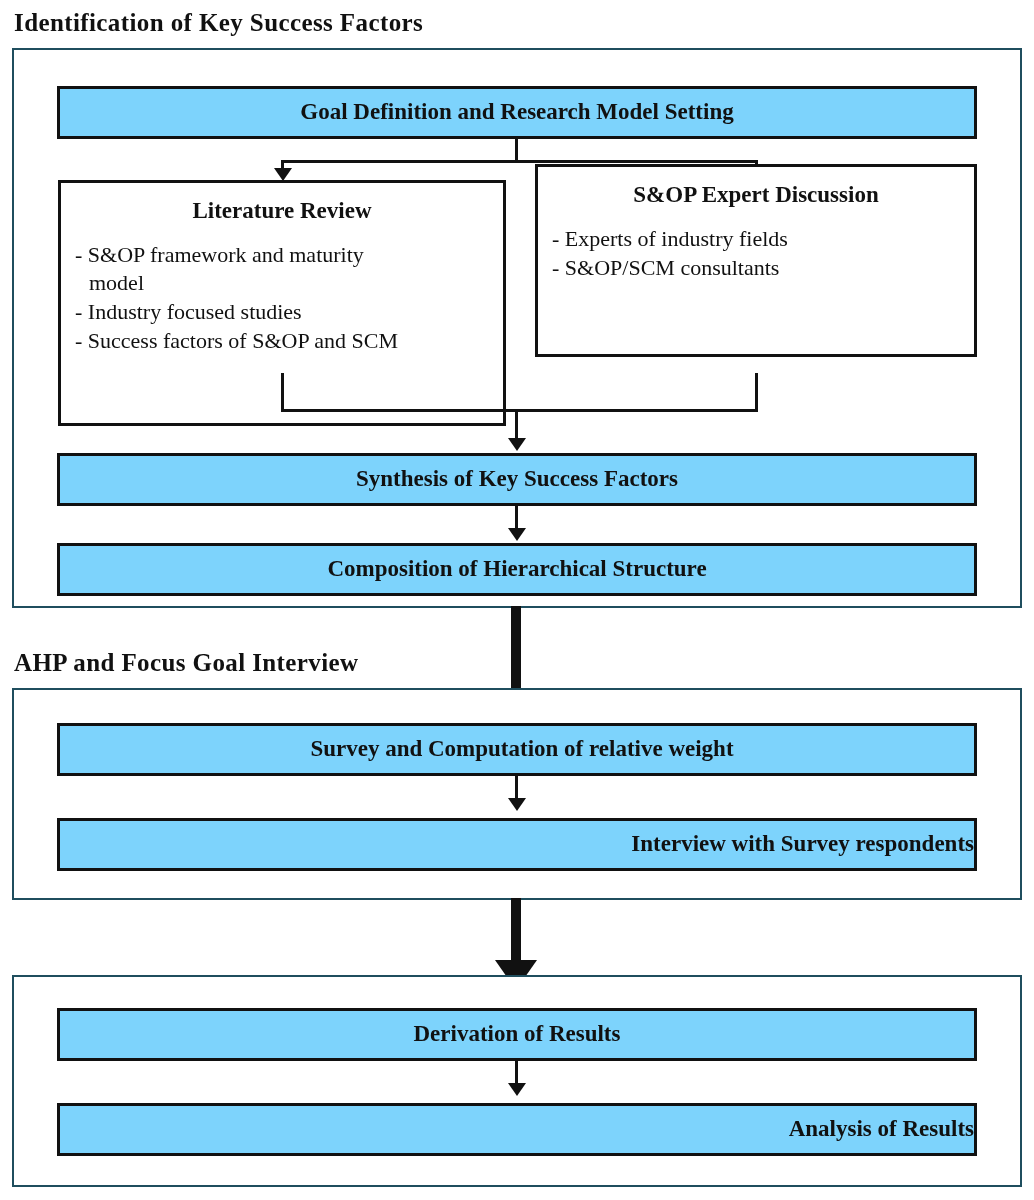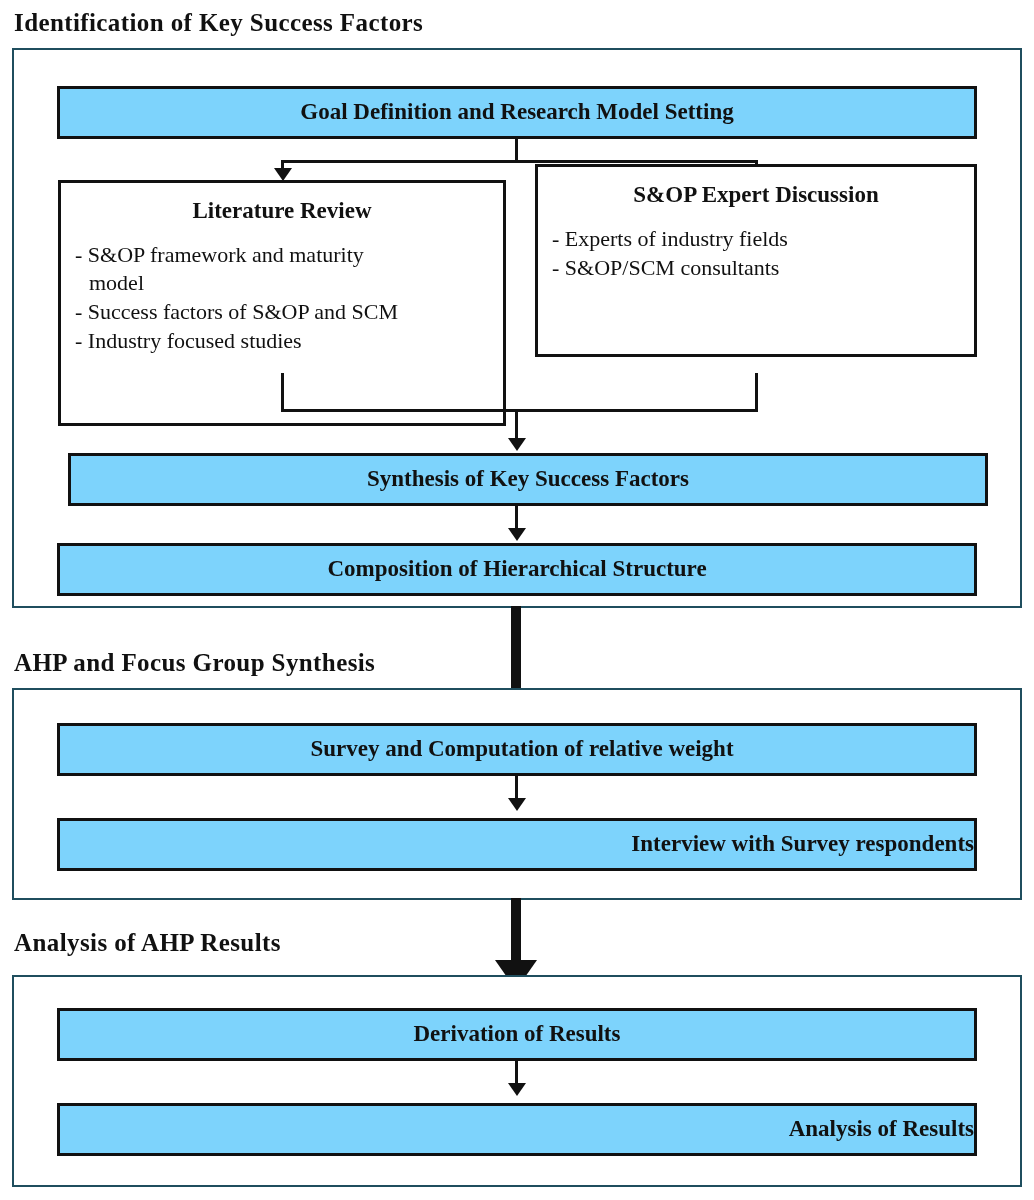--- a/index.html
+++ b/index.html
@@ -145,72 +145,71 @@
   <div class="v-line" style="left:281px; top:160px; height:12px;"></div>
   <div class="arrow-down" style="left:274px; top:168px;"></div>
   <div class="v-line" style="left:755px; top:160px; height:12px;"></div>
   <div class="arrow-down" style="left:748px; top:168px;"></div>
 
   <div class="detail-box" style="left:58px; top:180px; width:448px; height:246px;">
     <div class="detail-head">Literature Review</div>
     <ul class="detail-list">
       <li>- S&amp;OP framework and maturity
    model</li>
+      <li>- Industry focused studies</li>
       <li>- Success factors of S&amp;OP and SCM</li>
-      <li>- Industry focused studies</li>
     </ul>
   </div>
 
   <div class="detail-box" style="left:535px; top:164px; width:442px; height:193px;">
     <div class="detail-head">S&amp;OP Expert Discussion</div>
     <ul class="detail-list">
       <li>- Experts of industry fields</li>
       <li>- S&amp;OP/SCM consultants</li>
     </ul>
   </div>
 
   <div class="v-line" style="left:281px; top:373px; height:37px;"></div>
   <div class="v-line" style="left:755px; top:373px; height:37px;"></div>
   <div class="h-line" style="left:281px; top:409px; width:477px;"></div>
   <div class="v-line" style="left:515px; top:409px; height:33px;"></div>
   <div class="arrow-down" style="left:508px; top:438px;"></div>
 
-  <div class="proc-box" style="left:68px; top:453px; width:920px; height:53px;">
+  <div class="proc-box" style="left:57px; top:453px; width:920px; height:53px;">
     <span class="proc-label">Synthesis of Key Success Factors</span>
   </div>
 
   <div class="v-line" style="left:515px; top:506px; height:25px;"></div>
   <div class="arrow-down" style="left:508px; top:528px;"></div>
 
   <div class="proc-box" style="left:57px; top:543px; width:920px; height:53px;">
     <span class="proc-label">Composition of Hierarchical Structure</span>
   </div>
 
   <div class="thick-stem" style="left:511px; top:606px; height:104px;"></div>
   <div class="thick-head" style="left:495px; top:702px;"></div>
 
-  <div class="section-title" style="left:14px; top:650px;">AHP and Focus Group Synthesis</div>
+  <div class="section-title" style="left:14px; top:650px;">AHP and Focus Goal Interview</div>
 
   <div class="phase-box" style="left:12px; top:688px; width:1010px; height:212px;"></div>
 
   <div class="proc-box" style="left:57px; top:723px; width:920px; height:53px;padding-left:10px;">
     <span class="proc-label">Survey and Computation of relative weight</span>
   </div>
 
   <div class="v-line" style="left:515px; top:776px; height:25px;"></div>
   <div class="arrow-down" style="left:508px; top:798px;"></div>
 
   <div class="proc-box" style="left:57px; top:818px; width:920px; height:53px;justify-content:flex-end;">
     <span class="proc-label">Interview with Survey respondents</span>
   </div>
 
   <div class="thick-stem" style="left:511px; top:898px; height:74px;"></div>
   <div class="thick-head" style="left:495px; top:960px;"></div>
 
-  <div class="section-title" style="left:14px; top:930px;">Analysis of AHP Results</div>
 
   <div class="phase-box" style="left:12px; top:975px; width:1010px; height:212px;"></div>
 
   <div class="proc-box" style="left:57px; top:1008px; width:920px; height:53px;">
     <span class="proc-label">Derivation of Results</span>
   </div>
 
   <div class="v-line" style="left:515px; top:1061px; height:25px;"></div>
   <div class="arrow-down" style="left:508px; top:1083px;"></div>
 

